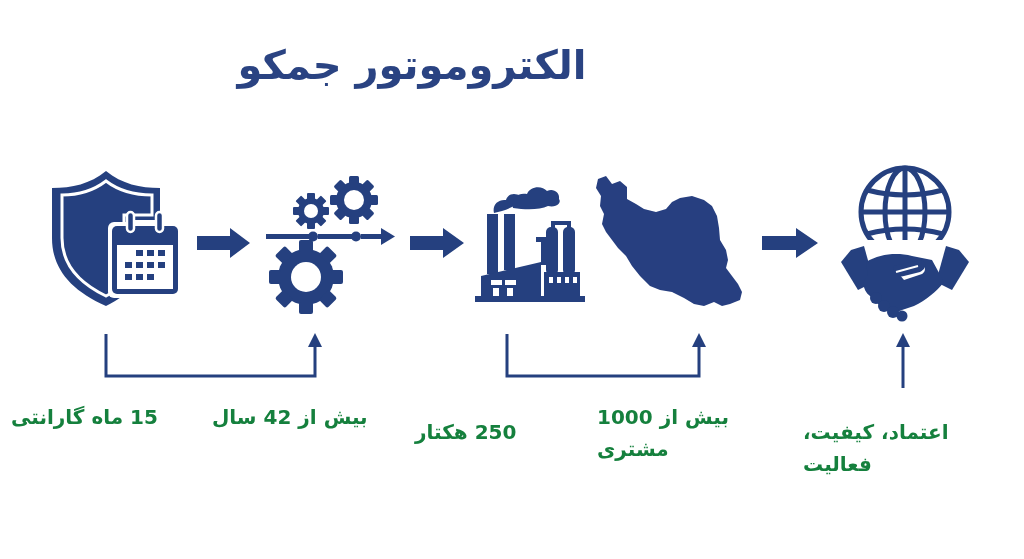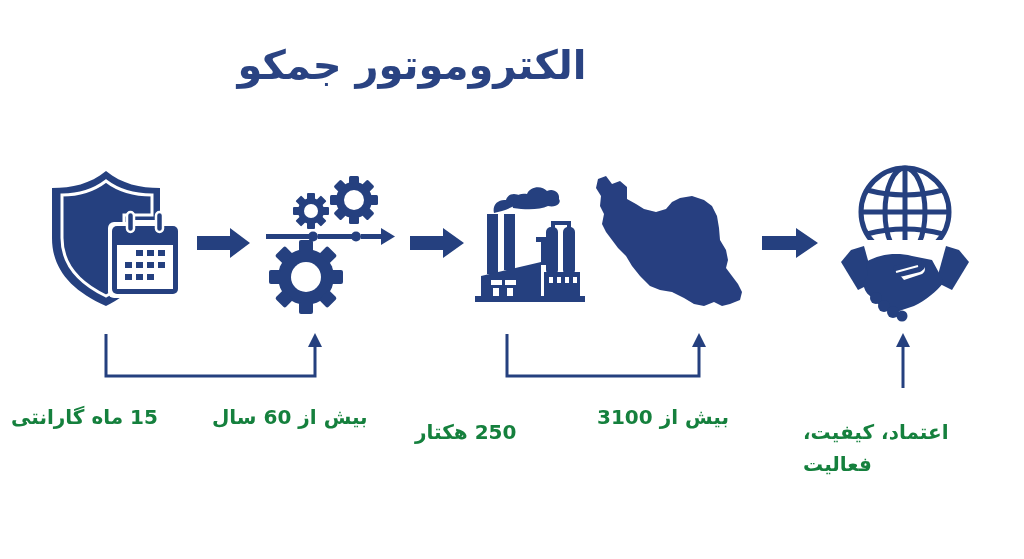--- a/index.html
+++ b/index.html
@@ -201,24 +201,25 @@
   <g>
     <line x1="903" y1="388" x2="903" y2="345" stroke="#25407f" stroke-width="3"></line>
     <path d="M896,347 L903,333 L910,347 Z" fill="#25407f"></path>
   </g>
 </svg>
 
 <div class="label" style="left:11px; top:401px;">
   <span>15 ماه گارانتی</span>
 </div>
 <div class="label" style="left:212px; top:401px;">
-  <span>بیش از 60 سال</span>
+  <span>بیش از 42 سال</span>
 </div>
 <div class="label" style="left:415px; top:416px;">
   <span>250 هکتار</span>
 </div>
 <div class="label" style="left:597px; top:401px;">
-  <span>بیش از 3100</span>
+  <span>بیش از 1000</span>
+  <span>مشتری</span>
 </div>
 <div class="label" style="left:803px; top:416px;">
   <span>اعتماد، کیفیت،</span>
   <span>فعالیت</span>
 </div>
 
 </body></html>

